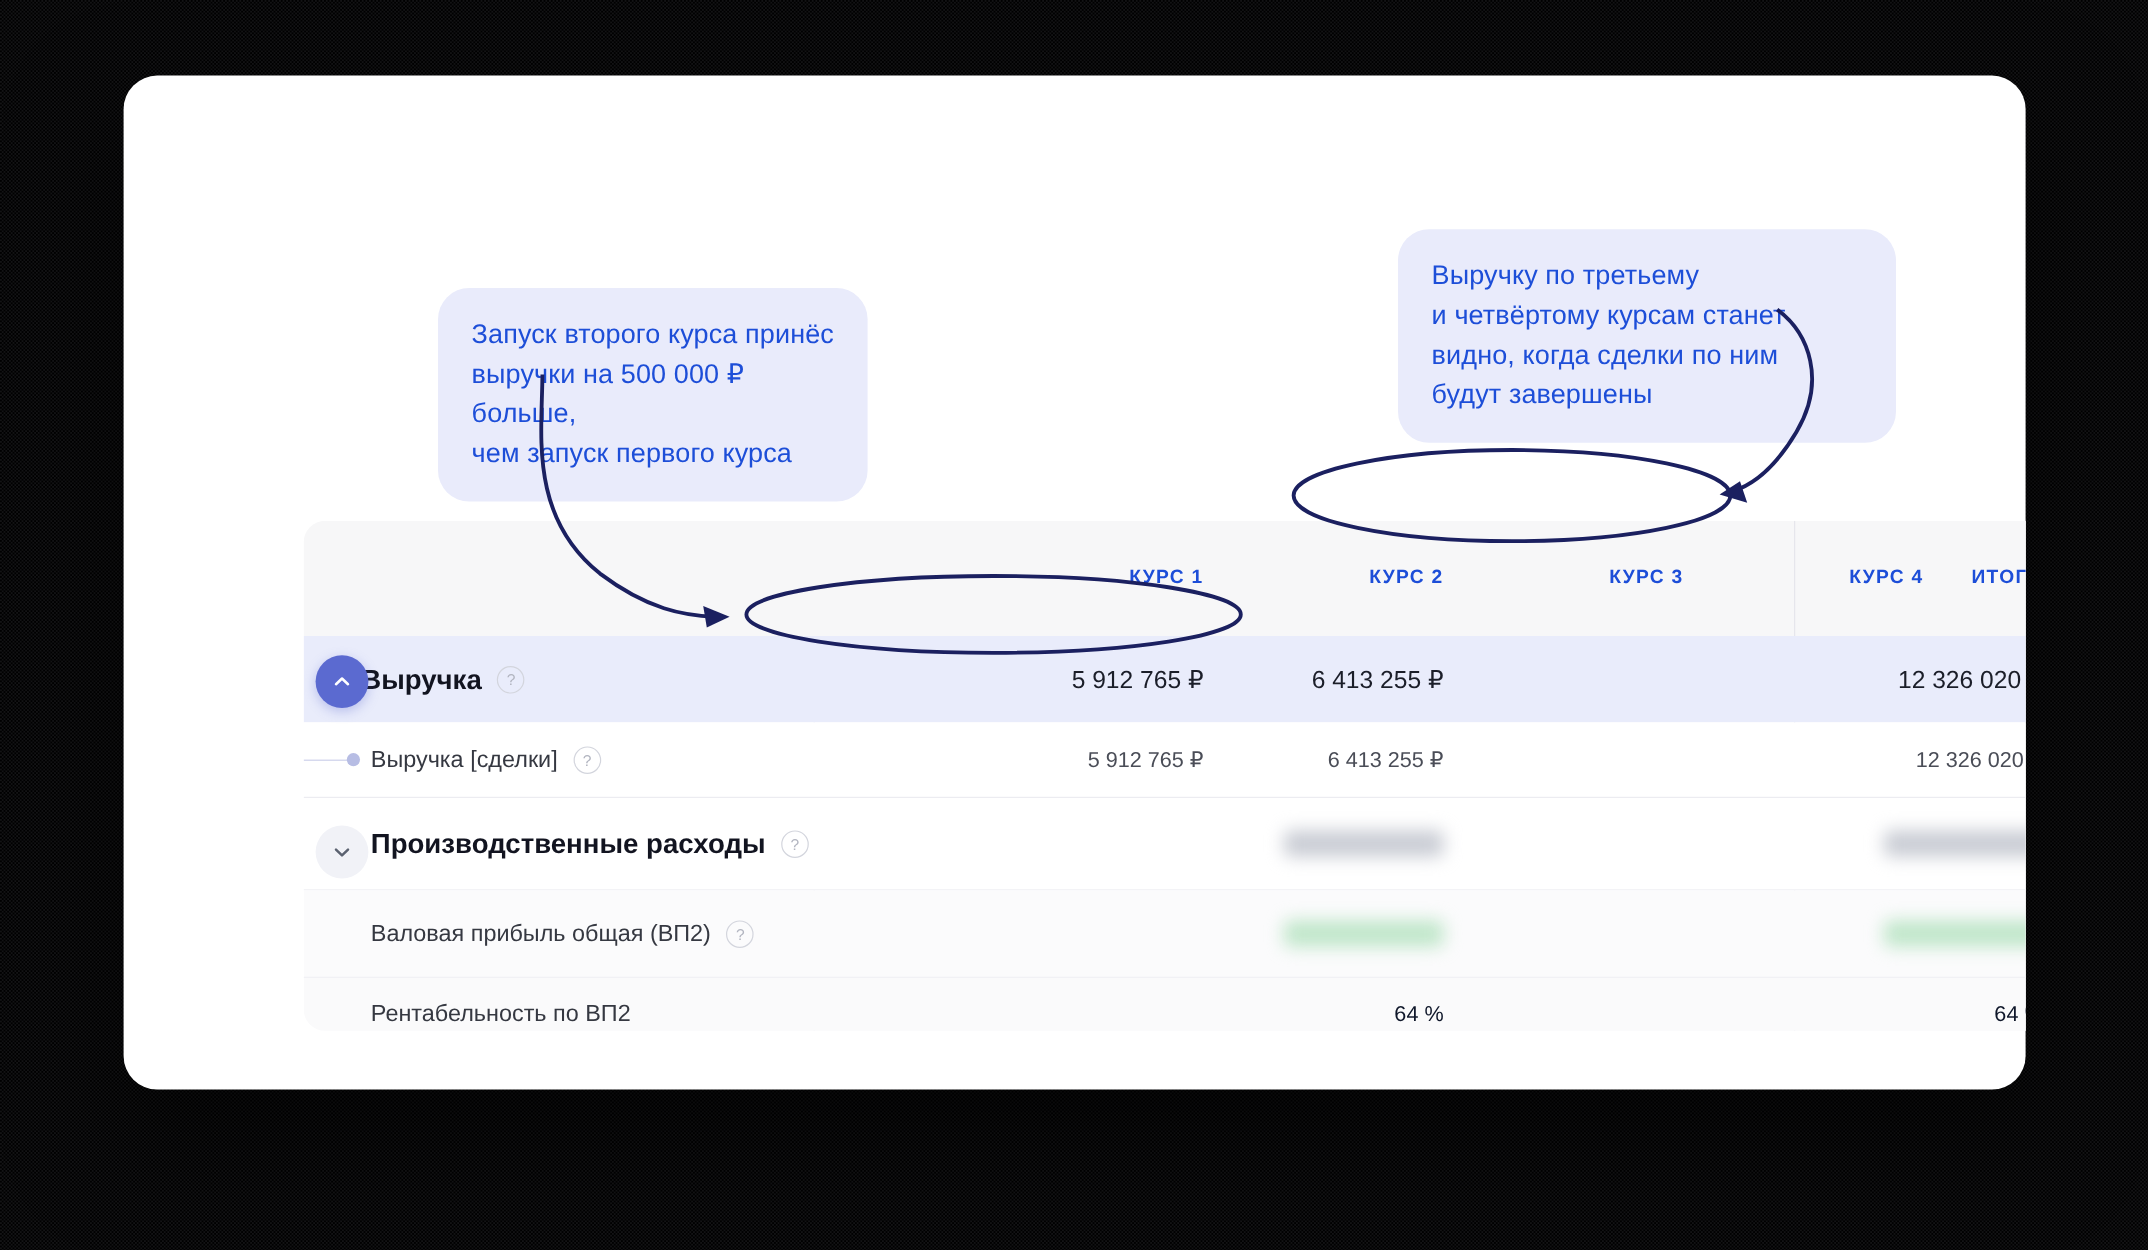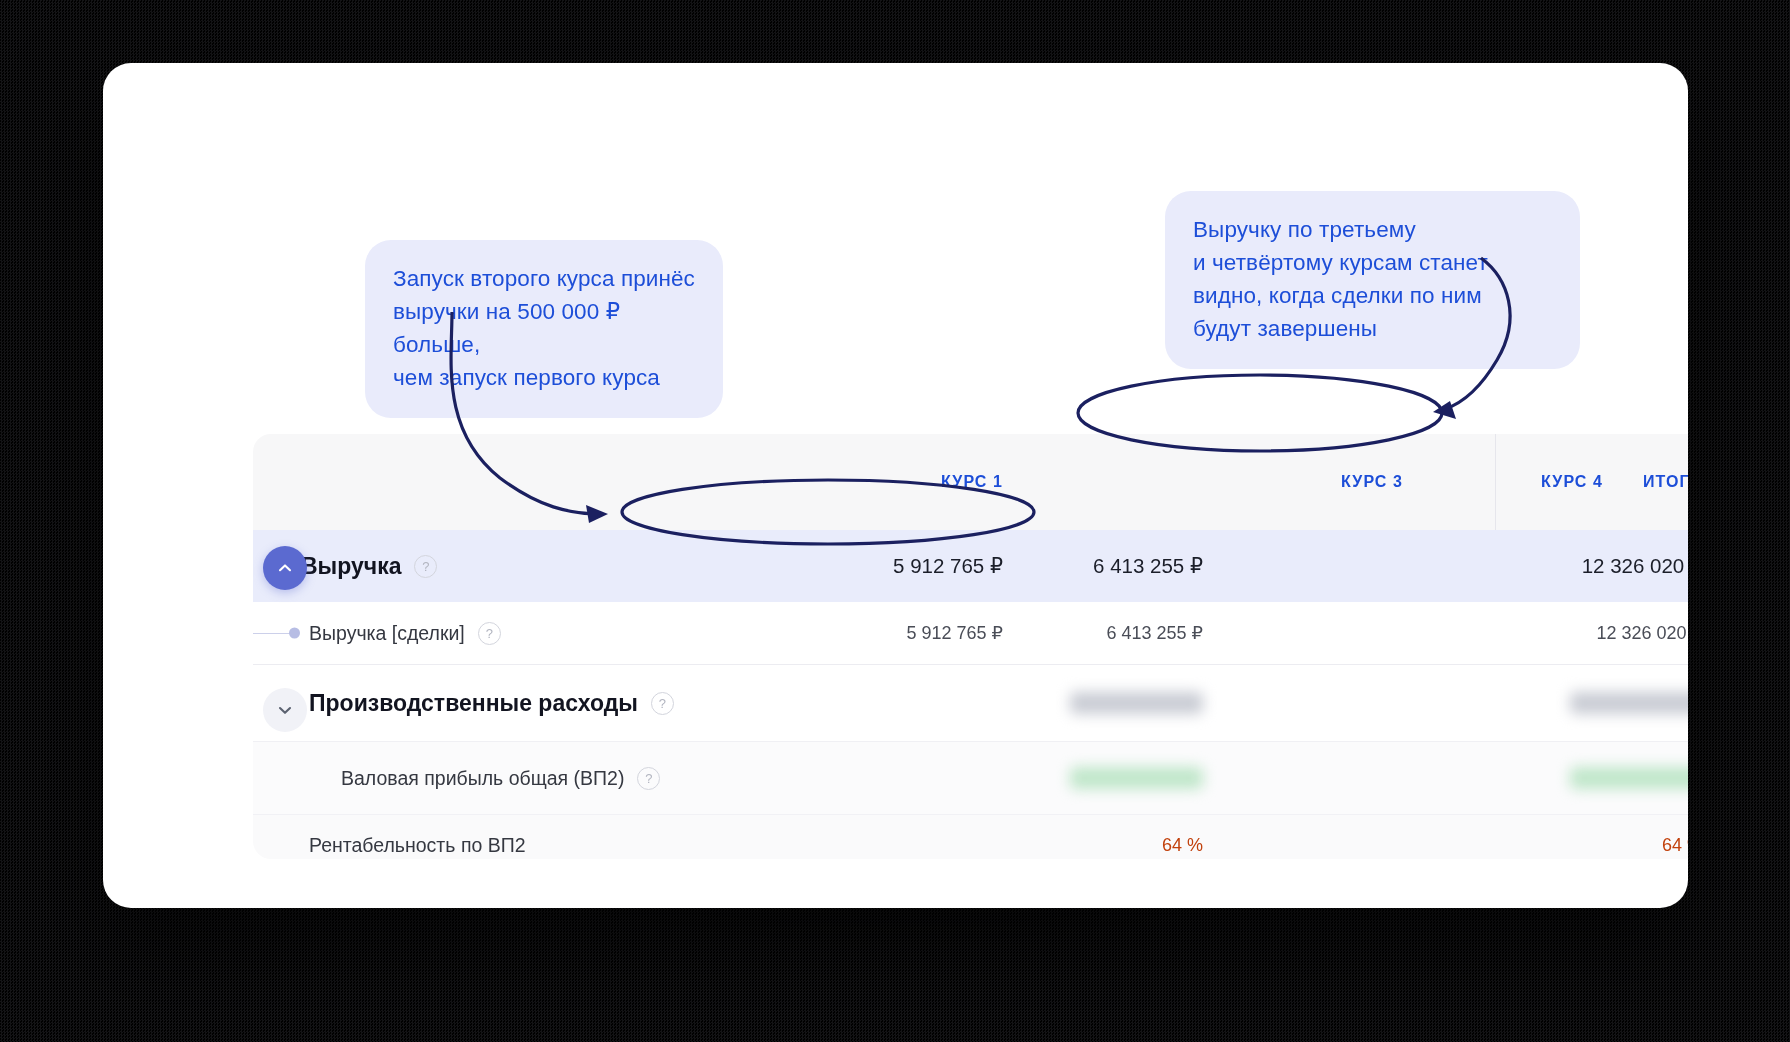--- a/index.html
+++ b/index.html
@@ -90,25 +90,25 @@
   #row-revenue .cell{ font-size:20.5px;color:#1b1e29; }
 
   #row-deals{ height:62px;background:#ffffff;border-bottom:1px solid #ececf1; }
   #row-deals .name{ font-size:19.5px;color:#353841; }
   #row-deals .cell{ font-size:18px;color:#4a4d57; }
 
   #row-prodexp{ height:76px;background:#ffffff;border-bottom:1px solid #f0f0f4; }
   #row-prodexp .name{ font-size:23px;font-weight:700;color:#121420; }
 
   #row-gross{ height:72px;background:#fbfbfc;border-bottom:1px solid #f1f1f5; }
-  #row-gross .name{ font-size:19.5px;color:#353841;margin-left:32px; }
+  #row-gross .name{ font-size:19.5px;color:#353841; }
 
   #row-margin{ height:60px;background:#fafafb; }
   #row-margin .name{ font-size:19.5px;color:#353841; }
-  #row-margin .cell{ font-size:18px;color:#c2410c; }
+  #row-margin .cell{ font-size:18px;color:#0f172a; }
 
   
   .vsep{
     position:absolute;top:0;bottom:0;width:1px;background:#e6e6ec;
   }
   
   .lsep{
     position:absolute;top:96px;bottom:0;width:1px;background:#ececf1;
   }
 
@@ -174,20 +174,21 @@
 
   <div class="bubble" id="bubble-right">Выручку по третьему
 и четвёртому курсам станет
 видно, когда сделки по ним
 будут завершены</div>
 
   <div id="table">
 
     <div id="thead">
       <div class="hdr-cell" style="left:430px;width:320px;">КУРС 1</div>
+      <div class="hdr-cell" style="left:630px;width:320px;">КУРС 2</div>
       <div class="hdr-cell" style="left:830px;width:320px;">КУРС 3</div>
       <div class="hdr-cell" style="left:1030px;width:320px;">КУРС 4</div>
       <div class="hdr-cell" style="left:1140px;width:310px;">ИТОГО</div>
     </div>
 
     <div class="lsep" style="left:425px;"></div>
     <div class="vsep" style="left:1242px;"></div>
 
     <div class="row" id="row-revenue">
       <div class="label" style="left:0;width:425px;padding-left:48px;">

